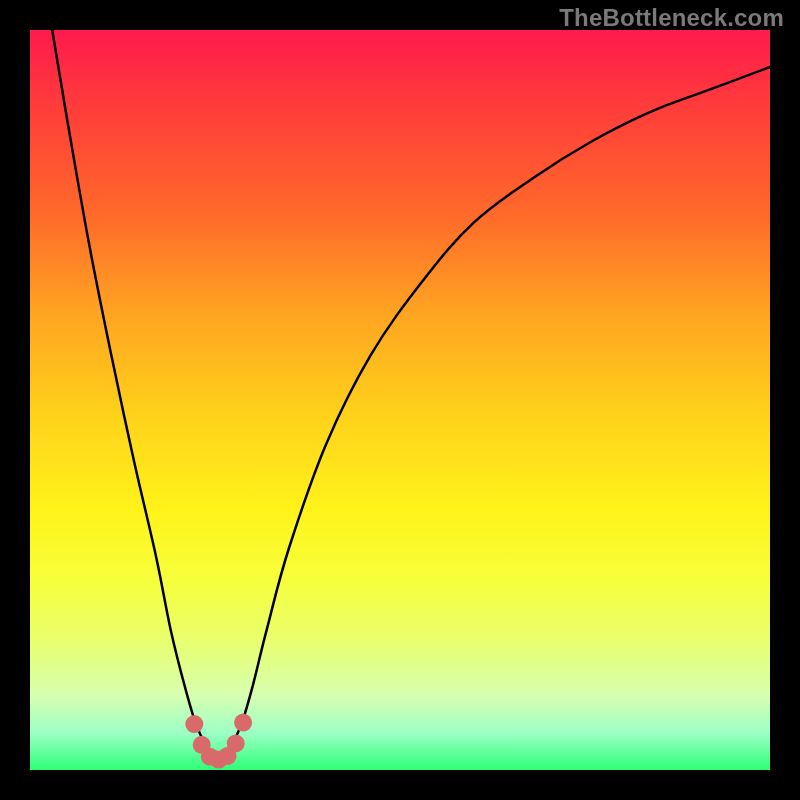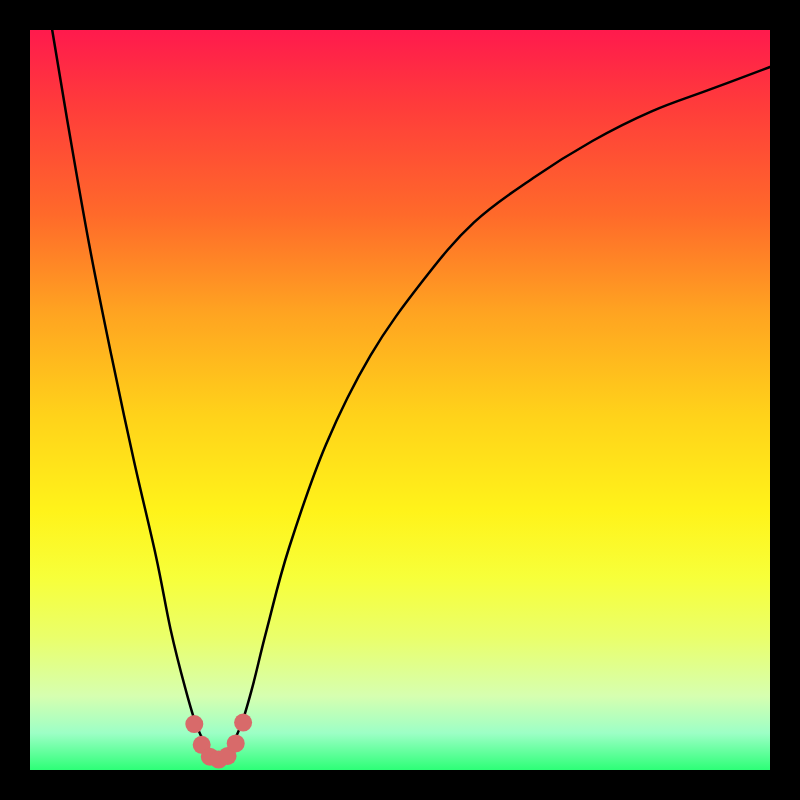--- a/index.html
+++ b/index.html
@@ -65,20 +65,21 @@
   }
   .marker {
     fill: #d86a6a;
     stroke: none;
   }
 </style>
 </head>
 <body>
 
 <div class="frame">
+  <div class="watermark">TheBottleneck.com</div>
   <div class="plot">
     <svg class="svg-layer" viewBox="0 0 740 740">
       <path id="curve-path" class="curve" d="M 22.2 0.0 C 24.9 16.0, 30.3 50.2, 37.0 88.8 C 43.7 127.4, 51.2 172.0, 59.2 214.6 C 67.2 257.2, 73.4 287.0, 81.4 325.6 C 89.4 364.2, 95.6 393.2, 103.6 429.2 C 111.6 465.2, 119.1 494.8, 125.8 525.4 C 132.5 556.0, 135.3 575.4, 140.6 599.4 C 145.9 623.4, 150.7 641.3, 155.4 658.6 C 160.1 675.9, 162.5 684.9, 166.5 695.6 C 170.5 706.3, 174.3 711.8, 177.6 717.8 C 180.9 723.8, 182.3 726.9, 185.0 728.9 C 187.7 730.9, 189.7 730.9, 192.4 728.9 C 195.1 726.9, 196.5 723.8, 199.8 717.8 C 203.1 711.8, 206.9 706.3, 210.9 695.6 C 214.9 684.9, 217.3 675.9, 222.0 658.6 C 226.7 641.3, 230.1 624.7, 236.8 599.4 C 243.5 574.1, 248.3 551.3, 259.0 518.0 C 269.7 484.7, 281.3 449.0, 296.0 414.4 C 310.7 379.8, 323.1 354.9, 340.4 325.6 C 357.7 296.3, 373.6 275.6, 392.2 251.6 C 410.8 227.6, 424.0 211.0, 444.0 192.4 C 464.0 173.8, 481.9 162.7, 503.2 148.0 C 524.5 133.3, 541.1 123.0, 562.4 111.0 C 583.7 99.0, 600.3 90.7, 621.6 81.4 C 642.9 72.1, 659.5 67.2, 680.8 59.2 C 702.1 51.2, 729.3 41.0, 740.0 37.0"></path>
       <g id="marker-group">
           <circle cx="164.3" cy="694.1" r="9" class="marker"></circle>
           <circle cx="171.7" cy="714.8" r="9" class="marker"></circle>
           <circle cx="179.8" cy="726.7" r="9" class="marker"></circle>
           <circle cx="188.7" cy="729.6" r="9" class="marker"></circle>
           <circle cx="197.6" cy="725.9" r="9" class="marker"></circle>
           <circle cx="205.7" cy="713.4" r="9" class="marker"></circle>

